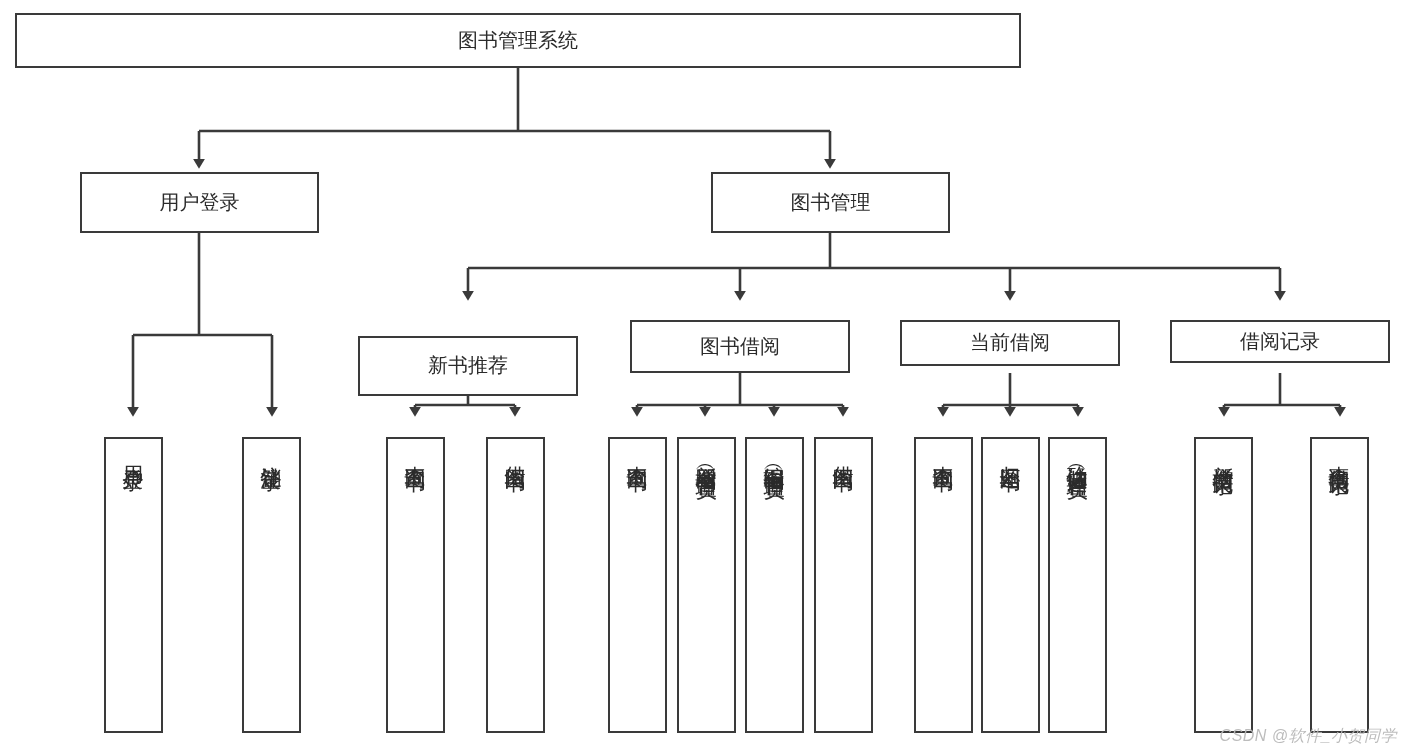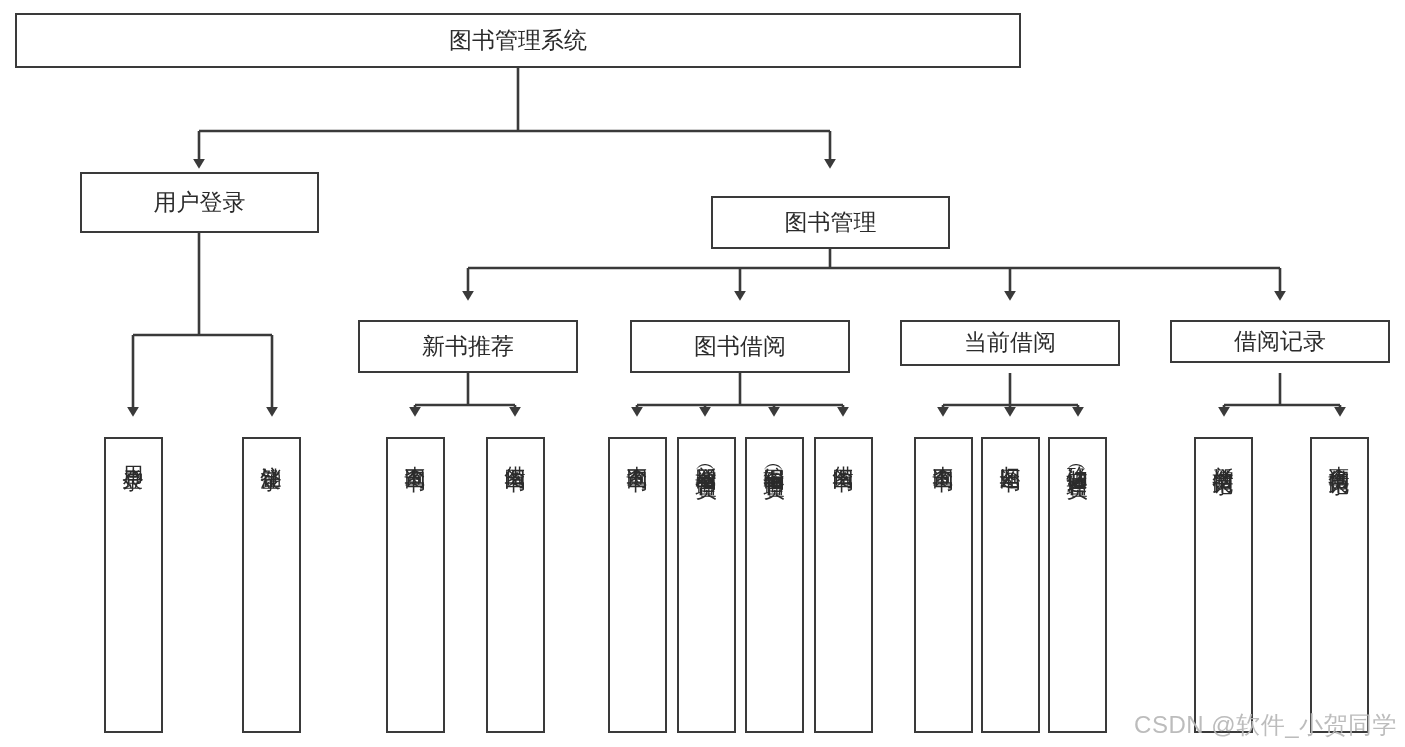--- a/index.html
+++ b/index.html
@@ -35,42 +35,43 @@
     justify-content: center;
     color: #2b2b2b;
     line-height: 1.18;
     text-align: center;
   }
   .node .lbl {
     display: block;
     white-space: pre-line;
   }
   .node.h {           
-    font-size: 23px;
+    font-size: 20px;
   }
   .node.v {           
     font-size: 21px;
     align-items: flex-start;
     padding-top: 10px;
   }
   .node.v .lbl {
     writing-mode: vertical-rl;
     text-orientation: upright;
     letter-spacing: 2px;
     line-height: 1.1;
   }
   #watermark {
     position: absolute;
     right: 8px;
-    bottom: 6px;
-    font-size: 24px;
+    bottom: 0;
+    font-size: 16px;
     color: #b9b9b9;
     letter-spacing: 0.5px;
     white-space: nowrap;
     opacity: 0.95;
+    font-style: italic;
   }
 </style>
 </head>
 <body>
 
 <div id="canvas">
 
   <svg class="wires" viewBox="0 0 1405 747" xmlns="http://www.w3.org/2000/svg">
     <defs>
       <marker id="arrow" markerWidth="10" markerHeight="12" refX="1.2" refY="6" orient="auto" markerUnits="userSpaceOnUse">
@@ -121,25 +122,25 @@
     </g>
   </svg>
 
   <div class="node h" style="left:15px; top:13px; width:1006px; height:55px;">
     <span class="lbl">图书管理系统</span>
   </div>
 
   <div class="node h" style="left:80px; top:172px; width:239px; height:61px;">
     <span class="lbl">用户登录</span>
   </div>
-  <div class="node h" style="left:711px; top:172px; width:239px; height:53px;margin-top:24px;">
+  <div class="node h" style="left:711px; top:172px; width:239px; height:61px;">
     <span class="lbl">图书管理</span>
   </div>
 
-  <div class="node h" style="left:358px; top:320px; width:220px; height:53px;">
+  <div class="node h" style="left:358px; top:336px; width:220px; height:60px;">
     <span class="lbl">新书推荐</span>
   </div>
   <div class="node h" style="left:630px; top:320px; width:220px; height:53px;">
     <span class="lbl">图书借阅</span>
   </div>
   <div class="node h" style="left:900px; top:320px; width:220px; height:46px;">
     <span class="lbl">当前借阅</span>
   </div>
   <div class="node h" style="left:1170px; top:320px; width:220px; height:43px;">
     <span class="lbl">借阅记录</span>

